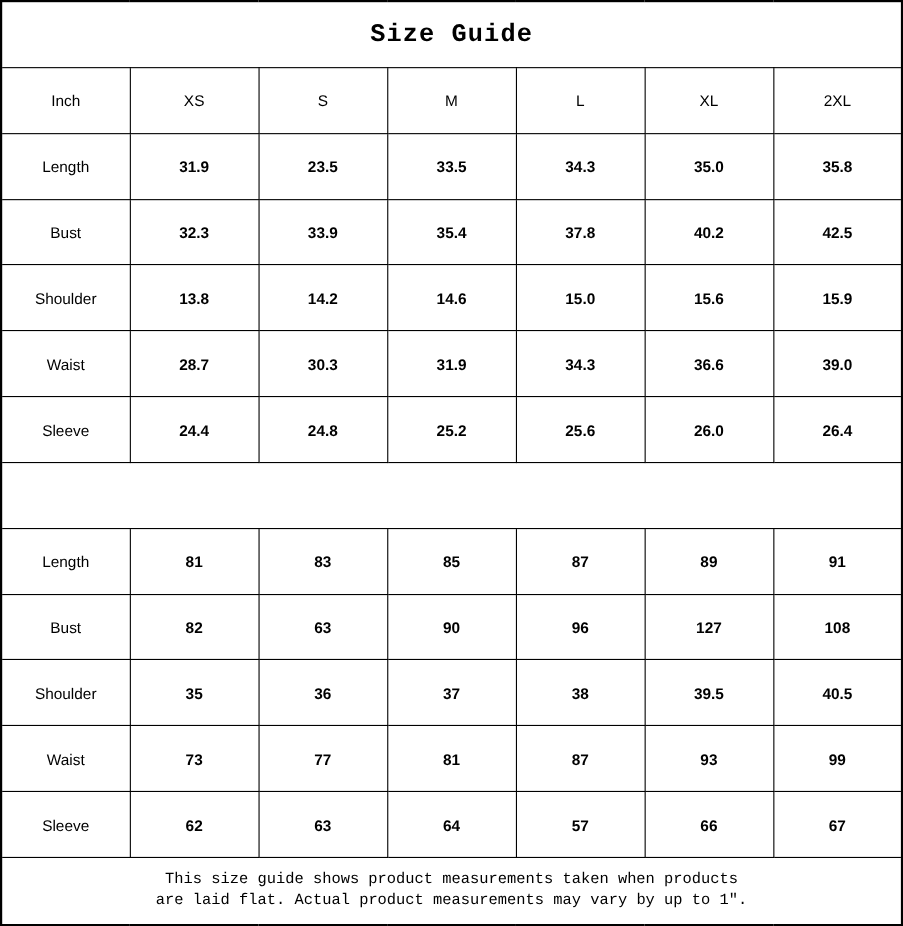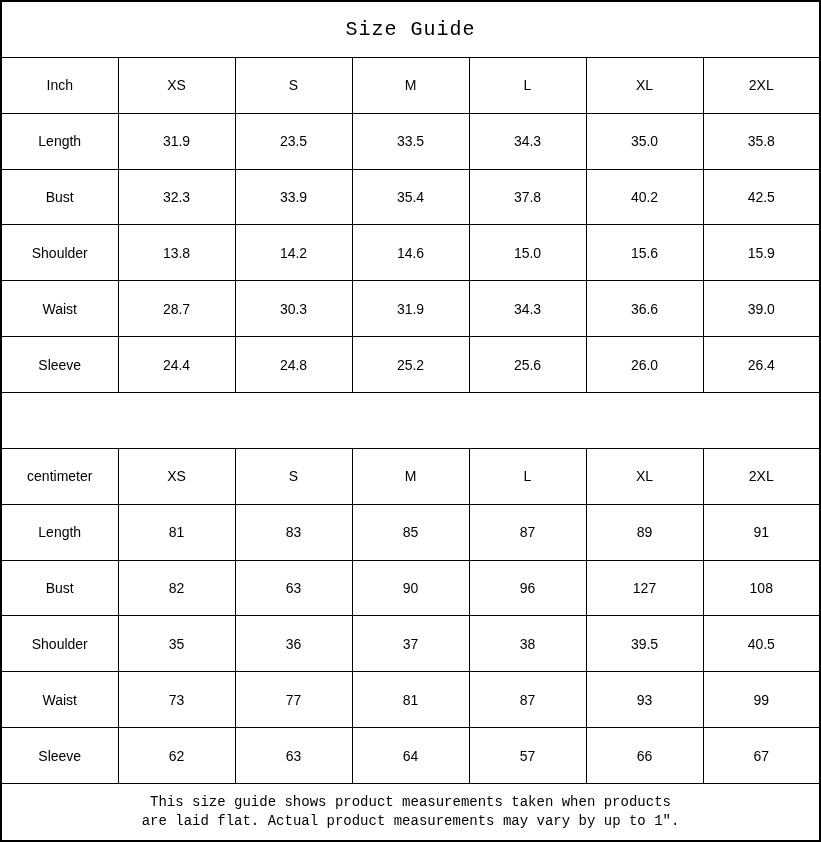--- a/index.html
+++ b/index.html
@@ -25,33 +25,33 @@
   table.size-table td {
     border: 1px solid #000000;
     text-align: center;
     vertical-align: middle;
     padding: 0;
     overflow: hidden;
   }
   tr.title-row td.title-cell {
     height: 54px;
     font-family: "Liberation Mono", "DejaVu Sans Mono", monospace;
-    font-size: 20px;
-    font-weight: normal;
+    font-size: 23px;
+    font-weight: bold;
     letter-spacing: 1px;
     text-align: center;
   }
   td.head {
     height: 54px;
     font-weight: normal;
     font-size: 14px;
   }
   td.val {
     height: 54px;
-    font-weight: normal;
+    font-weight: bold;
     font-size: 14px;
   }
   tr.gap-row td {
     height: 54px;
   }
   tr.footer-row td.footer-cell {
     height: 55px;
     font-family: "Liberation Mono", "DejaVu Sans Mono", monospace;
     font-size: 14px;
   }
@@ -130,29 +130,20 @@
           <td class="head">Sleeve</td>
           <td class="val">24.4</td>
           <td class="val">24.8</td>
           <td class="val">25.2</td>
           <td class="val">25.6</td>
           <td class="val">26.0</td>
           <td class="val">26.4</td>
         </tr>
         <tr class="gap-row">
           <td colspan="7"></td>
-        </tr>
-        <tr>
-          <td class="head">centimeter</td>
-          <td class="head">XS</td>
-          <td class="head">S</td>
-          <td class="head">M</td>
-          <td class="head">L</td>
-          <td class="head">XL</td>
-          <td class="head">2XL</td>
         </tr>
         <tr>
           <td class="head">Length</td>
           <td class="val">81</td>
           <td class="val">83</td>
           <td class="val">85</td>
           <td class="val">87</td>
           <td class="val">89</td>
           <td class="val">91</td>
         </tr>

